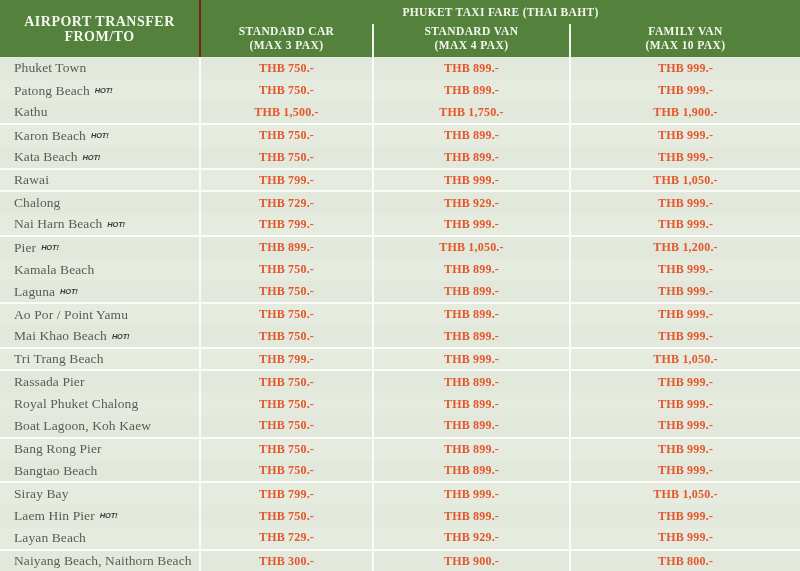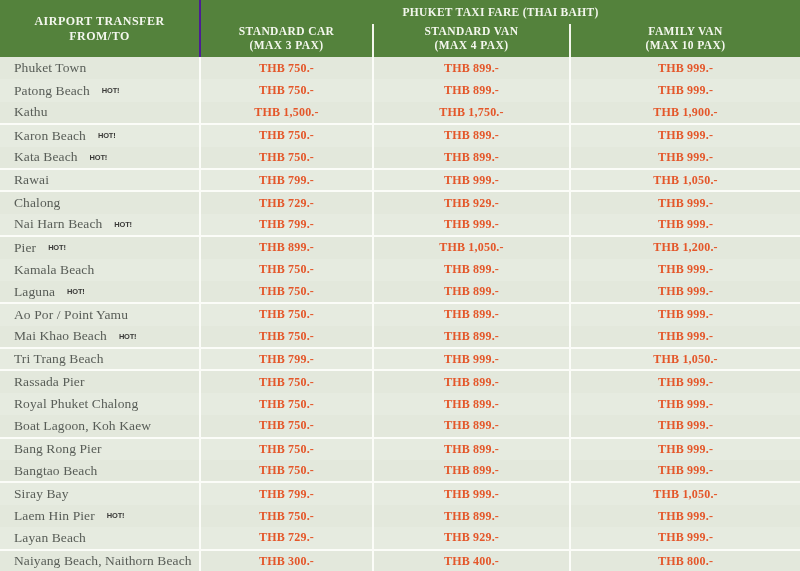--- a/index.html
+++ b/index.html
@@ -42,27 +42,27 @@
     letter-spacing: 0.3px;
     text-align: center;
     color: #f2f6ec;
     padding: 5px 0 4px 0;
     height: 15px;
     line-height: 15px;
   }
   .hdr-fromto {
     font-family: "Liberation Serif", "DejaVu Serif", serif;
     font-weight: bold;
-    font-size: 12px;
+    font-size: 14px;
     letter-spacing: 0.5px;
     text-align: center;
     color: #f4f7ee;
     line-height: 15px;
     vertical-align: middle;
-    border-right: 2px solid #4c1d95;
+    border-right: 2px solid #7f1d1d;
     height: 54px;
     box-sizing: border-box;
     margin-left: 20px;
   }
   .hdr-sub {
     font-family: "Liberation Serif", "DejaVu Serif", serif;
     font-weight: bold;
     font-size: 11.5px;
     letter-spacing: 0.4px;
     text-align: center;
@@ -111,22 +111,23 @@
   td.price.divL { border-left: 2px solid #fbfcf8; }
 
   .hot {
     display: inline-block;
     font-family: "Liberation Sans", "DejaVu Sans", sans-serif;
     font-weight: bold;
     font-size: 7.5px;
     color: #3a3a38;
     letter-spacing: -0.2px;
     transform: translateY(-1px) scaleY(1.05);
-    margin-left: 12px;
+    margin-left: 5px;
     vertical-align: middle;
+    font-style: italic;
   }
 </style>
 </head>
 <body>
 
 <div id="fare-table-wrap">
   <table class="fare-table">
     <colgroup>
       <col class="c0">
         <col class="c1">
@@ -287,18 +288,18 @@
         </tr>
         <tr class="alt grpend">
           <td class="place"><span>Layan Beach</span></td>
           <td class="price">THB 729.-</td>
           <td class="price divL">THB 929.-</td>
           <td class="price divL">THB 999.-</td>
         </tr>
         <tr>
           <td class="place"><span>Naiyang Beach, Naithorn Beach</span></td>
           <td class="price">THB 300.-</td>
-          <td class="price divL">THB 400.-</td>
+          <td class="price divL">THB 900.-</td>
           <td class="price divL">THB 800.-</td>
         </tr>
       </tbody>
   </table>
 </div>
 
 </body></html>

